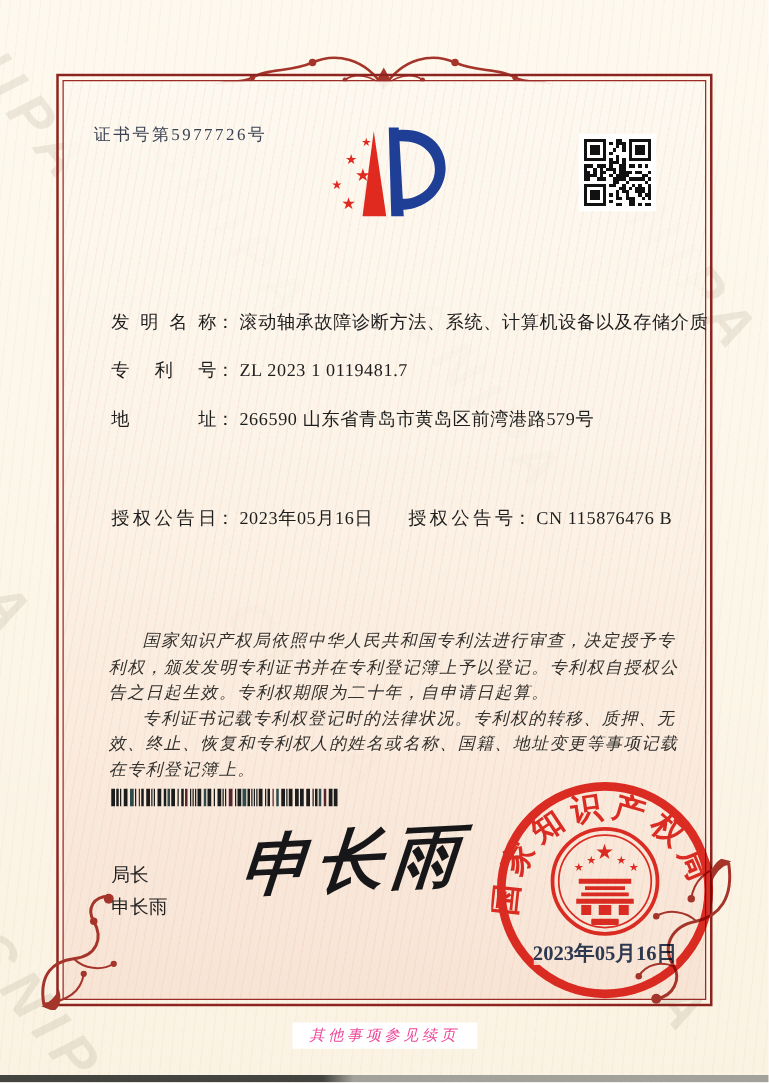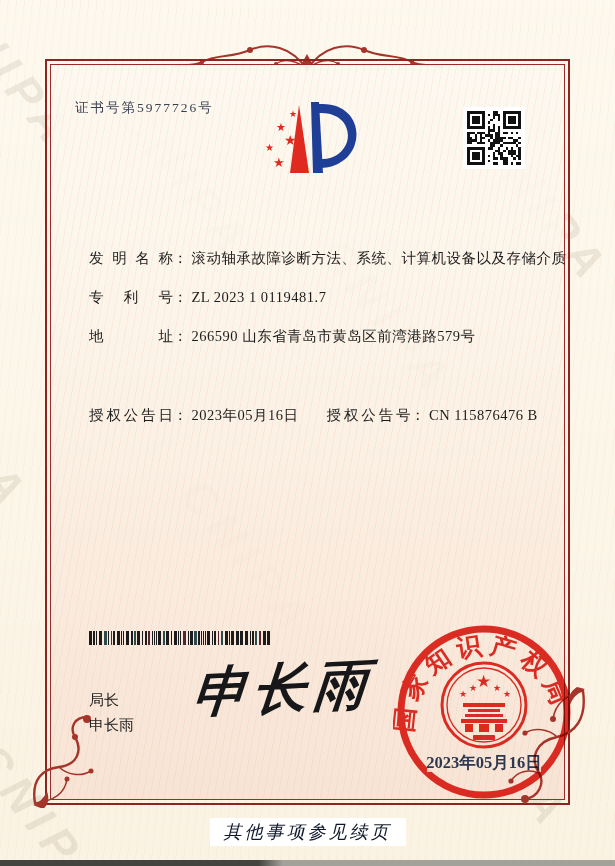--- a/index.html
+++ b/index.html
@@ -43,22 +43,22 @@
   
   .dirtitle{position:absolute;left:38px;top:626px;font-size:15px;color:#222;font-family:"Liberation Sans",sans-serif;}
   .dirname{position:absolute;left:38px;top:651px;font-size:15px;color:#222;font-family:"Liberation Sans",sans-serif;}
   .sig{position:absolute;left:142px;top:588px;font-size:54px;color:#17171a;font-style:italic;
     letter-spacing:6px;transform:rotate(-3deg) skewX(-8deg);font-weight:600;}
   
   .seal{position:absolute;left:342px;top:556px;width:182px;height:182px;mix-blend-mode:multiply;opacity:0.95;}
   
   .pageinfo{position:absolute;left:0;top:712px;width:100%;text-align:center;font-size:12.5px;color:#4a4a4a;letter-spacing:2px;}
   .contnote{position:absolute;left:0;top:818px;width:100%;text-align:center;}
-  .contnote span{display:inline-block;background:#ffffff;padding:2px 14px;font-size:18px;
-    font-style:italic;letter-spacing:3px;color:#0f172a;}
+  .contnote span{display:inline-block;background:#ffffff;padding:2px 14px;font-size:12px;
+    font-style:italic;letter-spacing:3px;color:#ec4899;}
   .bottomedge{position:absolute;left:0;bottom:0;width:100%;height:6px;
     background:linear-gradient(90deg,#43433f 0%,#43433f 42%,#a2a29a 46%,#a2a29a 100%);}
 </style>
 </head>
 <body>
 
 <div class="sheet">
 
   <span class="wm" style="left:-28px;top:-20px">CNIPA</span>
   <span class="wm" style="left:150px;top:90px">CNIPA</span>
@@ -374,20 +374,24 @@
         <span class="flabel">专利号</span><span class="fcolon">：</span><span class="fval">ZL 2023 1 0119481.7</span>
       </div>
       <div class="frow">
         <span class="flabel">地址</span><span class="fcolon">：</span><span class="fval">266590 山东省青岛市黄岛区前湾港路579号</span>
       </div>
       <div class="frow">
         <span class="flabel">授权公告日</span><span class="fcolon">：</span><span class="fval fval-fixed">2023年05月16日</span><span class="flabel">授权公告号</span><span class="fcolon">：</span><span class="fval">CN 115876476 B</span>
       </div>
     </div>
 
+    <div class="legal">
+      <p>国家知识产权局依照中华人民共和国专利法进行审查，决定授予专利权，颁发发明专利证书并在专利登记簿上予以登记。专利权自授权公告之日起生效。专利权期限为二十年，自申请日起算。</p>
+      <p>专利证书记载专利权登记时的法律状况。专利权的转移、质押、无效、终止、恢复和专利权人的姓名或名称、国籍、地址变更等事项记载在专利登记簿上。</p>
+    </div>
 
     <div class="barcode" id="barcode">
         <div style="width:3px;background:#1c1c1c"></div>
         <div style="width:1px"></div>
         <div style="width:2px;background:#1c1c1c"></div>
         <div style="width:1px"></div>
         <div style="width:1px;background:#1c1c1c"></div>
         <div style="width:2px"></div>
         <div style="width:3px;background:#1c1c1c"></div>
         <div style="width:2px"></div>

